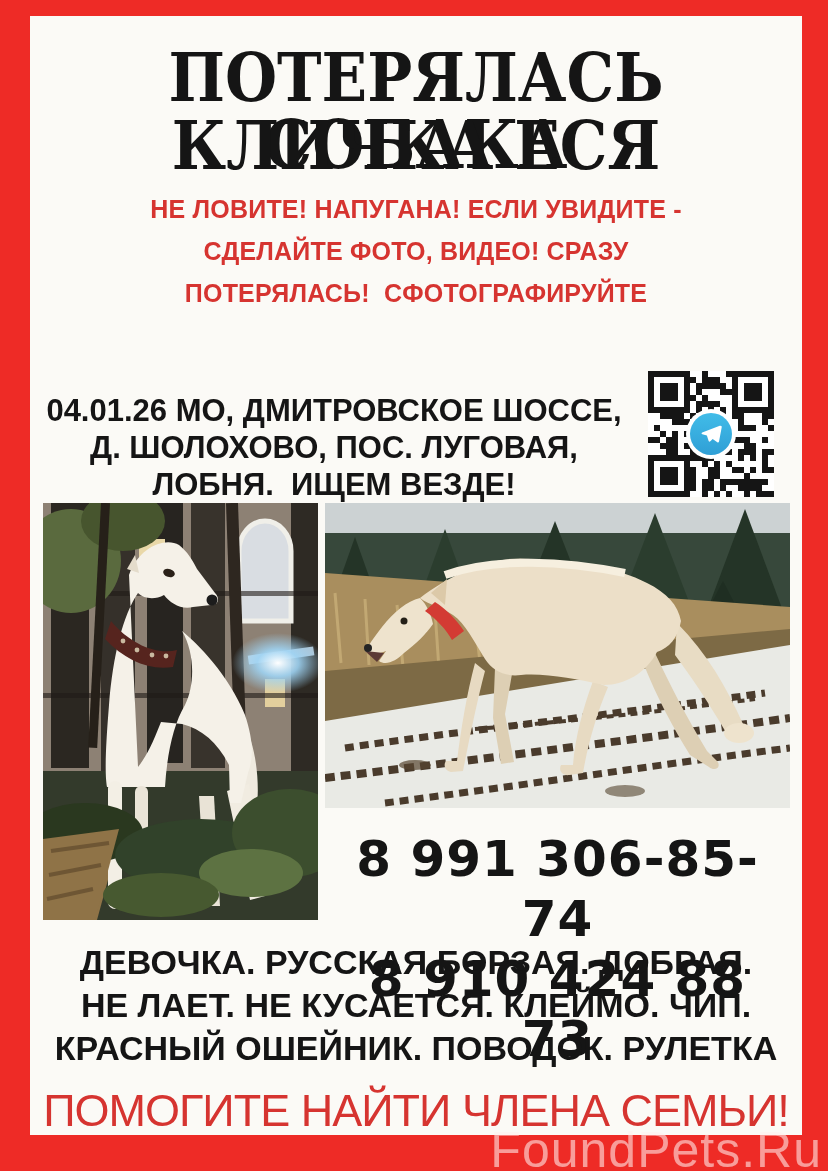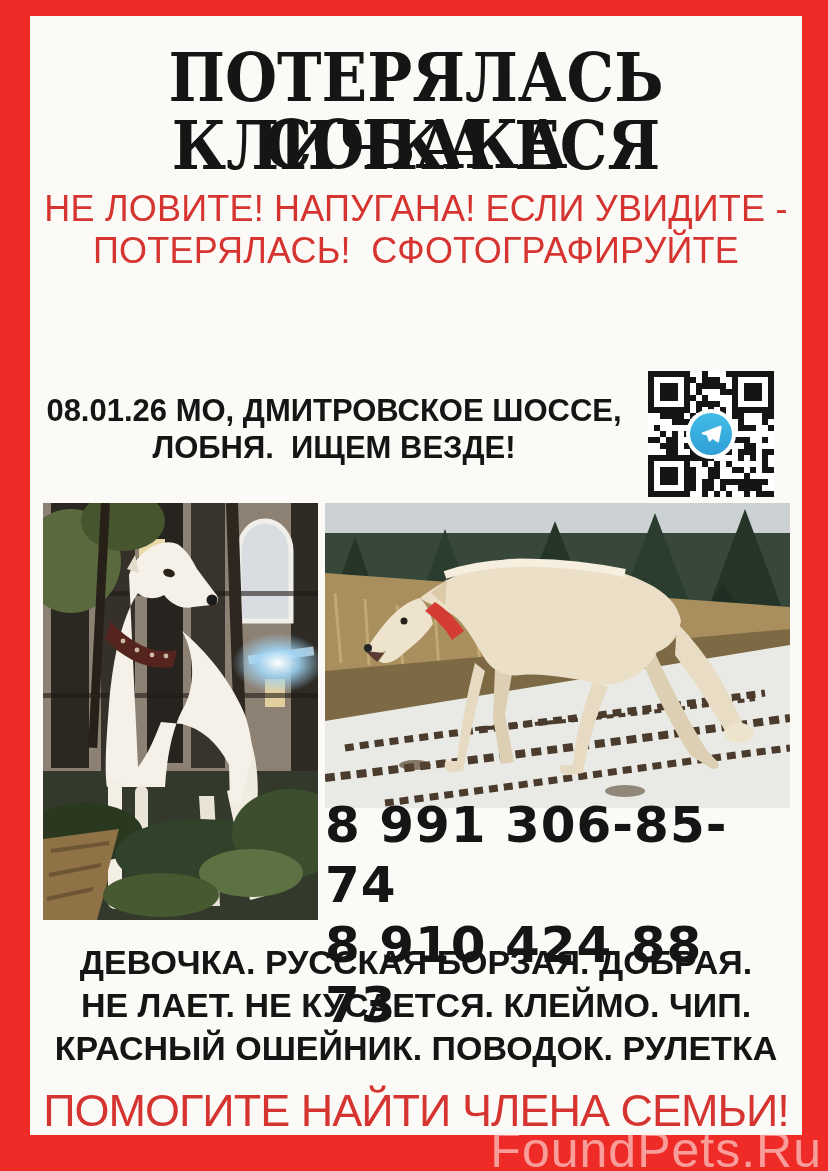--- a/index.html
+++ b/index.html
@@ -6,21 +6,21 @@
   body{width:828px;height:1171px;position:relative;overflow:hidden;
        font-family:"Liberation Sans",sans-serif;}
   .page{position:absolute;inset:0;background:var(--red-frame,#ee2b26);}
   .sheet{position:absolute;left:30px;top:16px;right:26px;bottom:36px;
          background:#fbfaf6;overflow:hidden;}
   .abs{position:absolute;}
   .ctr{left:0;right:0;text-align:center;}
   .line{white-space:pre-wrap;}
   .title{font-family:"DejaVu Serif",serif;font-weight:bold;color:var(--ink,#151515);
          font-size:68px;line-height:67px;transform:scaleX(.88);transform-origin:50% 50%;}
-  .warn{color:var(--red-text,#d63430);font-weight:normal;font-size:36px;line-height:42px;letter-spacing:.2px;}
+  .warn{color:var(--red-text,#d63430);font-weight:bold;font-size:25px;line-height:42px;letter-spacing:.2px;}
   .loc{color:var(--ink,#151515);font-weight:bold;font-size:31px;line-height:37px;}
   .phone{font-family:"DejaVu Sans",sans-serif;font-weight:bold;color:var(--ink,#151515);
          font-size:50px;line-height:60px;letter-spacing:1px;}
   .desc{color:var(--ink,#151515);font-weight:bold;font-size:34px;line-height:43px;}
   .help{color:var(--red-text,#d63430);font-weight:normal;font-size:45px;letter-spacing:-1px;line-height:50px;}
   .photo{overflow:hidden;}
   .photo svg{display:block;}
   .qr-wrap{left:618px;top:355px;width:126px;height:126px;}
   .tg-badge{position:absolute;left:50%;top:50%;width:50px;height:50px;margin:-25px 0 0 -25px;
             background:#fff;border-radius:50%;display:flex;align-items:center;justify-content:center;}
@@ -36,25 +36,27 @@
 <body style="--red-frame: #ee2b26; --red-text: #d63430; --ink: #151515; --tg-blue: #2f9fd6;">
 
 <div class="page">
   <div class="sheet">
 
     <div class="abs ctr title line" style="top:28px;">ПОТЕРЯЛАСЬ СОБАКА</div>
     <div class="abs ctr title line" style="top:96px;">КЛИЧКА ЕСЯ</div>
 
     <div class="abs ctr" style="top:172px;">
       <div class="warn line">НЕ ЛОВИТЕ! НАПУГАНА! ЕСЛИ УВИДИТЕ -</div>
+      <div class="warn line">СДЕЛАЙТЕ ФОТО, ВИДЕО! СРАЗУ</div>
       <div class="warn line">ПОТЕРЯЛАСЬ!  СФОТОГРАФИРУЙТЕ</div>
     </div>
 
     <div class="abs" style="top:376px;left:6px;width:596px;text-align:center;">
-      <div class="loc line">08.01.26 МО, ДМИТРОВСКОЕ ШОССЕ,</div>
+      <div class="loc line">04.01.26 МО, ДМИТРОВСКОЕ ШОССЕ,</div>
+      <div class="loc line">Д. ШОЛОХОВО, ПОС. ЛУГОВАЯ,</div>
       <div class="loc line">ЛОБНЯ.  ИЩЕМ ВЕЗДЕ!</div>
     </div>
 
     <div class="abs qr-wrap">
       <svg id="qr-svg" width="126" height="126" viewBox="0 0 126 126">
           <rect x="0" y="0" width="126" height="126" fill="#ffffff"></rect>
           <rect x="54" y="0" width="6" height="6" fill="#151515"></rect>
           <rect x="78" y="0" width="6" height="6" fill="#151515"></rect>
           <rect x="42" y="6" width="6" height="6" fill="#151515"></rect>
           <rect x="54" y="6" width="6" height="6" fill="#151515"></rect>
@@ -289,21 +291,21 @@
           <path d="M95 95 C82 98 69 109 57 124 C49 134 44 142 40 148 C44 152 52 152 61 148 L54 158 C61 163 71 158 79 150 C91 141 101 131 108 121 C106 111 102 102 95 95 Z" fill="#eee3cd"></path>
           <polygon points="40,148 59,150 52,159" fill="#5c3a35"></polygon>
           <circle cx="43" cy="145" r="4" fill="#242424"></circle>
           <circle cx="79" cy="118" r="3.5" fill="#242018"></circle>
           <polygon points="106,90 122,76 120,102" fill="#dcc9a8"></polygon>
           <path d="M100 108 C111 116 121 126 127 137 L139 128 C131 116 120 105 110 99 Z" fill="#d33b33"></path>
         </g>
       </svg>
     </div>
 
-    <div class="abs" style="left:295px;top:779px;width:465px;">
+    <div class="abs" style="left:295px;top:813px;width:465px;text-align:center;">
       <div class="phone line">8 991 306-85-74</div>
       <div class="phone line">8 910 424 88 73</div>
     </div>
 
     <div class="abs ctr" style="top:925px;">
       <div class="desc line">ДЕВОЧКА. РУССКАЯ БОРЗАЯ. ДОБРАЯ.</div>
       <div class="desc line">НЕ ЛАЕТ. НЕ КУСАЕТСЯ. КЛЕЙМО. ЧИП.</div>
       <div class="desc line">КРАСНЫЙ ОШЕЙНИК. ПОВОДОК. РУЛЕТКА</div>
     </div>
 

